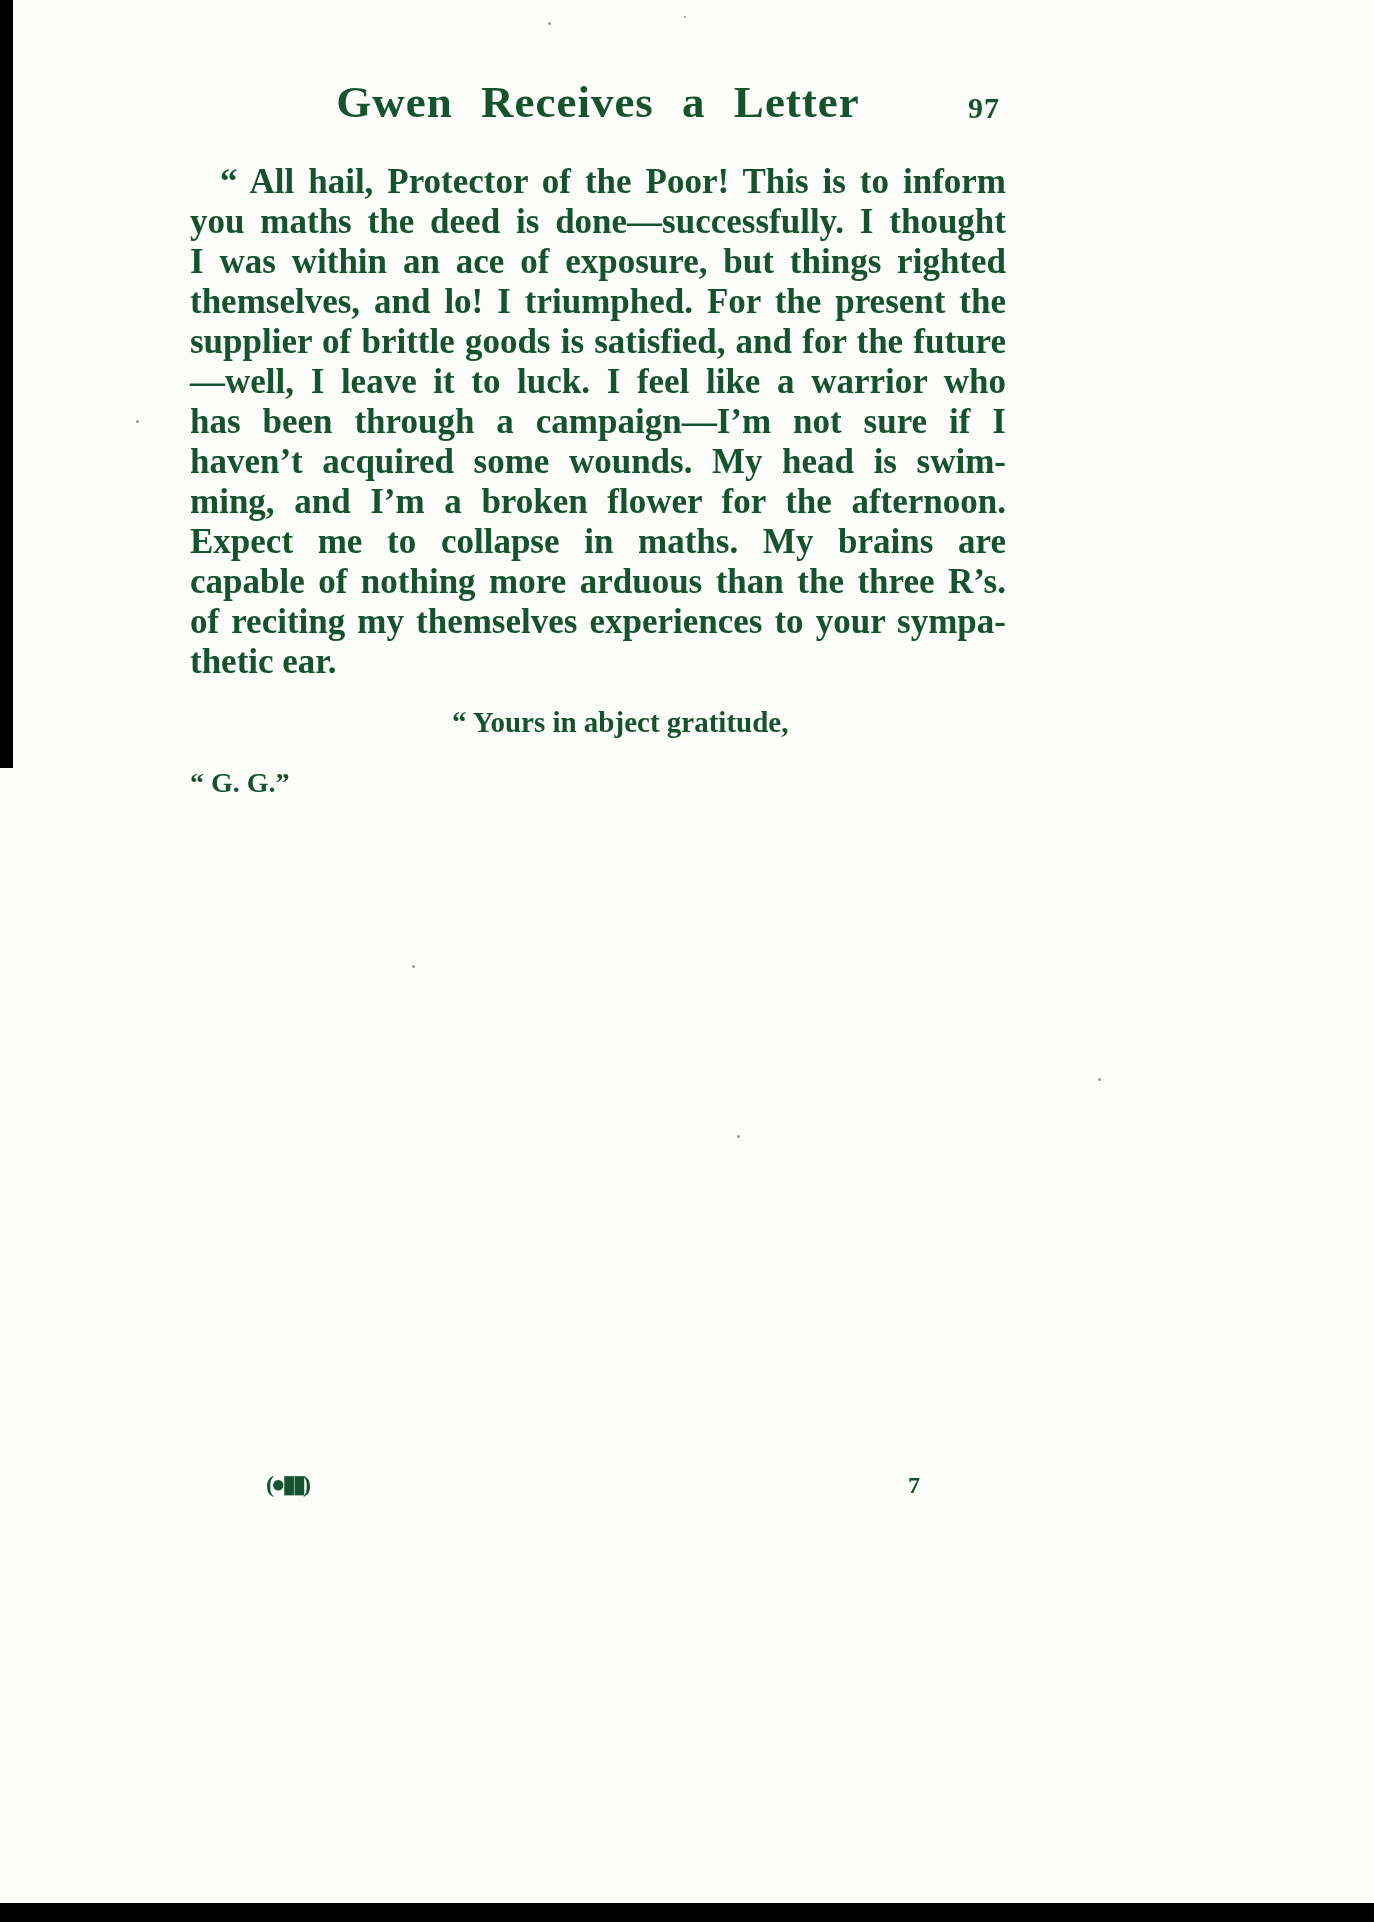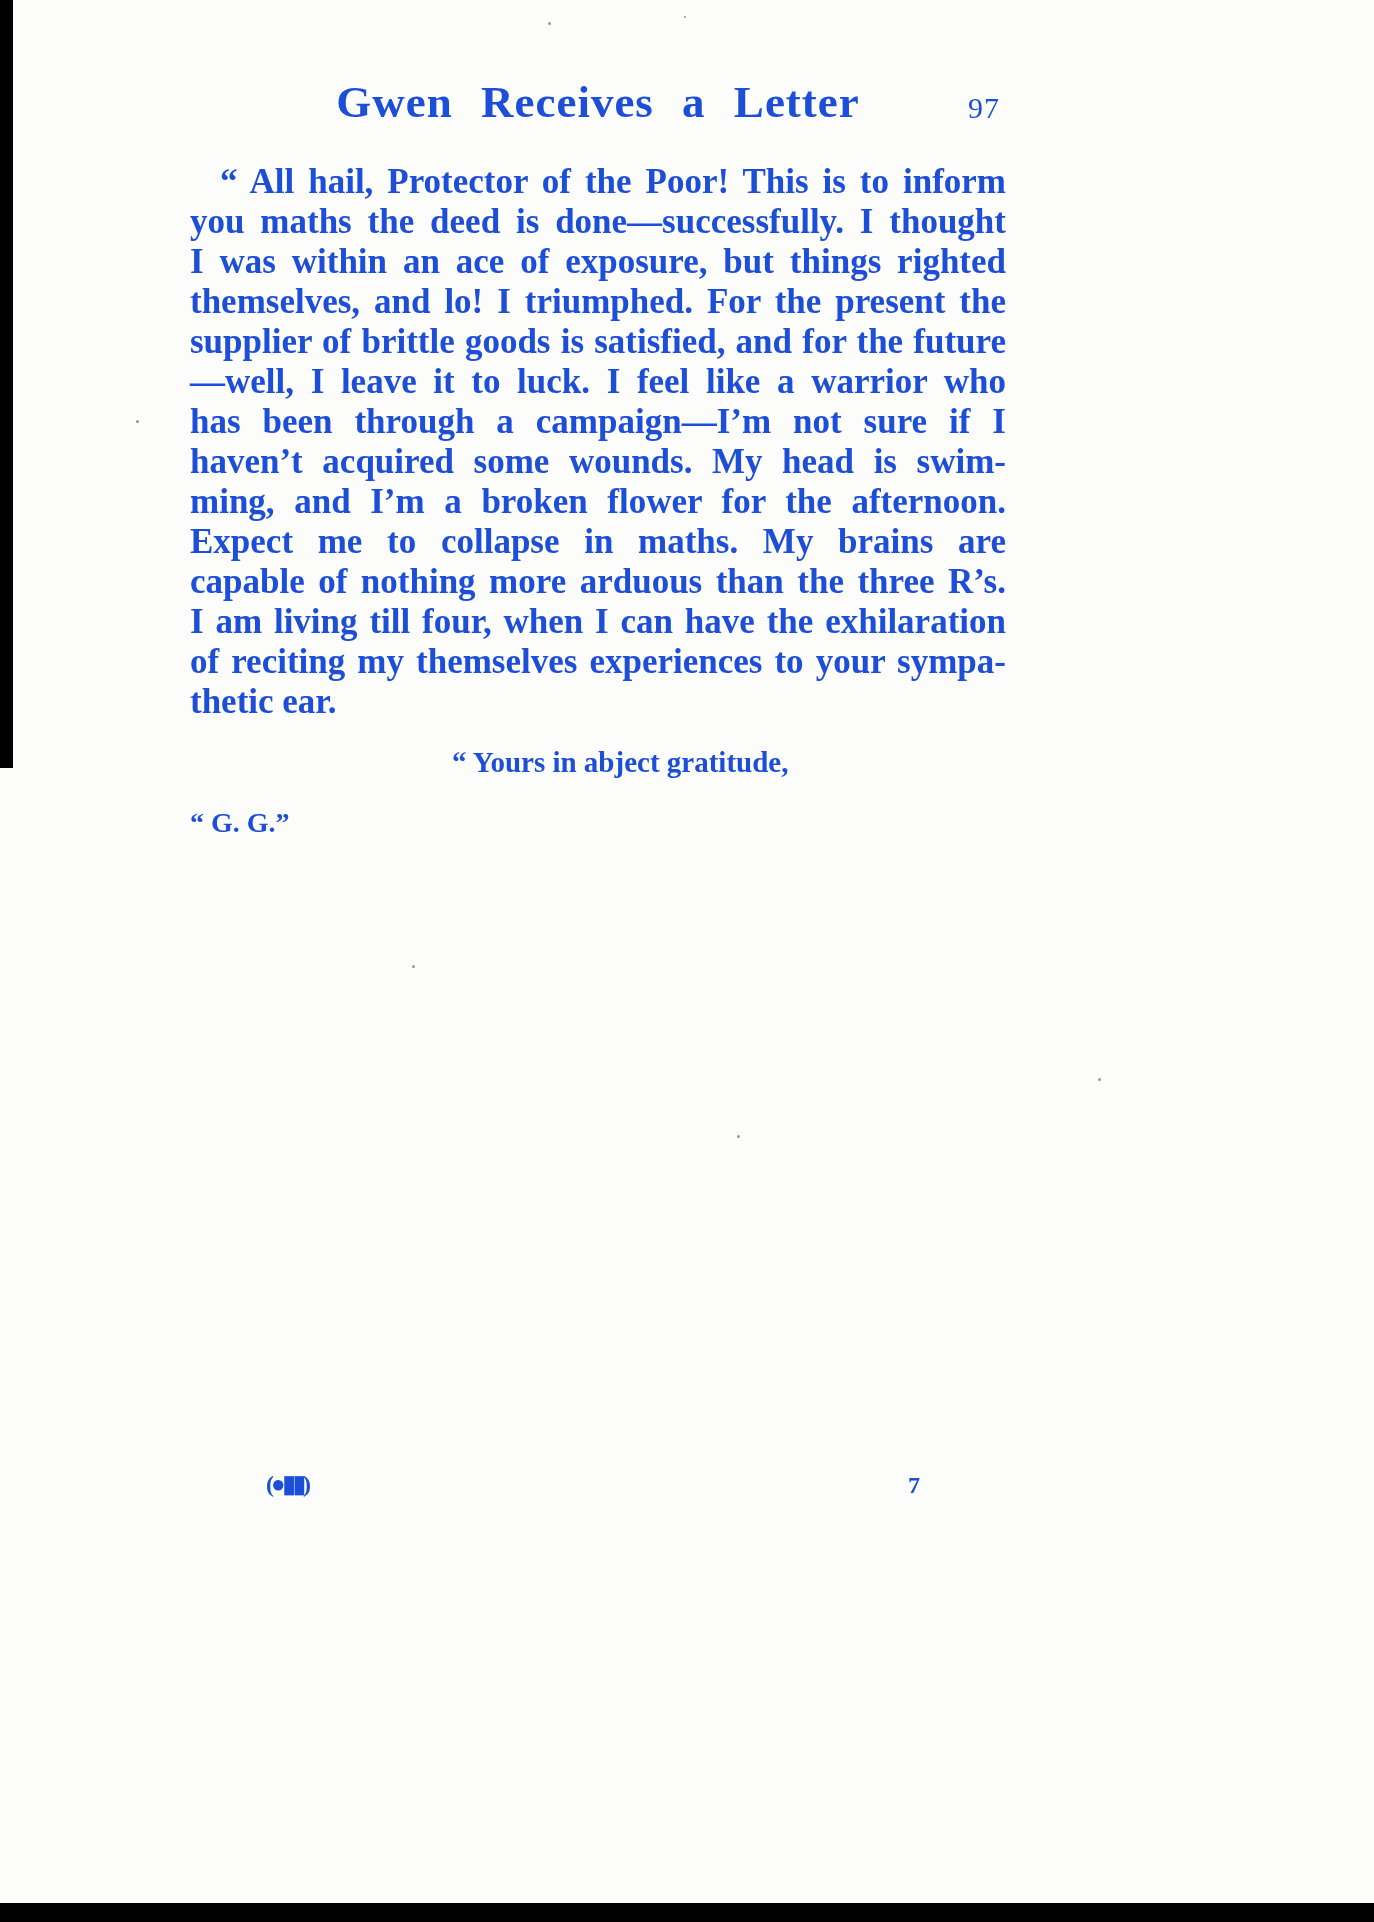--- a/index.html
+++ b/index.html
@@ -7,21 +7,21 @@
     padding: 0;
     background: #777;
   }
   .page {
     position: relative;
     width: 1374px;
     height: 1922px;
     margin: 0 auto;
     background: #fcfcfa;
     font-family: "Liberation Serif", serif;
-    color: #1d4ed8;
+    color: #14532d;
     overflow: hidden;
   }
   
   .scan-bar-left {
     position: absolute;
     left: 0; top: 0;
     width: 13px; height: 768px;
     background: #000;
   }
   .scan-bar-bottom {
@@ -59,21 +59,21 @@
     font-size: 45px;
     font-weight: 700;
     word-spacing: 16px;
     letter-spacing: 1px;
   }
   .page-number {
     position: absolute;
     right: 6px;
     top: 15px;
     font-size: 30px;
-    font-weight: 400;
+    font-weight: 700;
     letter-spacing: 1px;
   }
   .body-text {
     font-size: 35px;
     line-height: 40px;
     font-weight: 600;
   }
   .line {
     text-align: justify;
     text-align-last: justify;
@@ -134,21 +134,20 @@
       <div class="line">you maths the deed is done—successfully.  I thought</div>
       <div class="line">I was within an ace of exposure, but things righted</div>
       <div class="line">themselves, and lo! I triumphed.  For the present the</div>
       <div class="line">supplier of brittle goods is satisfied, and for the future</div>
       <div class="line">—well, I leave it to luck.  I feel like a warrior who</div>
       <div class="line">has been through a campaign—I’m not sure if I</div>
       <div class="line">haven’t acquired some wounds.  My head is swim-</div>
       <div class="line">ming, and I’m a broken flower for the afternoon.</div>
       <div class="line">Expect me to collapse in maths.  My brains are</div>
       <div class="line">capable of nothing more arduous than the three R’s.</div>
-      <div class="line">I am living till four, when I can have the exhilaration</div>
       <div class="line">of reciting my themselves experiences to your sympa-</div>
       <div class="line last">thetic ear.</div>
     </div>
 
     <div class="signature">“ Yours in abject gratitude,</div>
     <div class="initials">“ G. G.”</div>
 
   </div>
 
   <div class="printer-mark">(●▮▮)</div>

